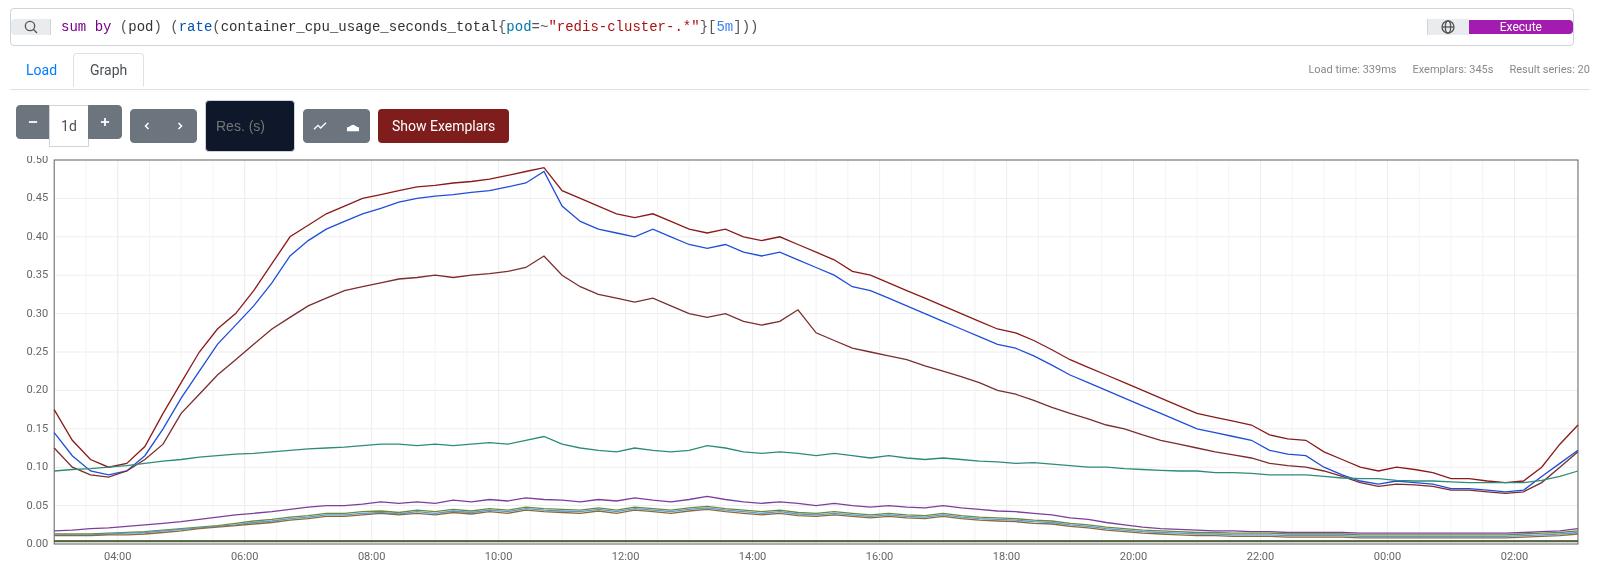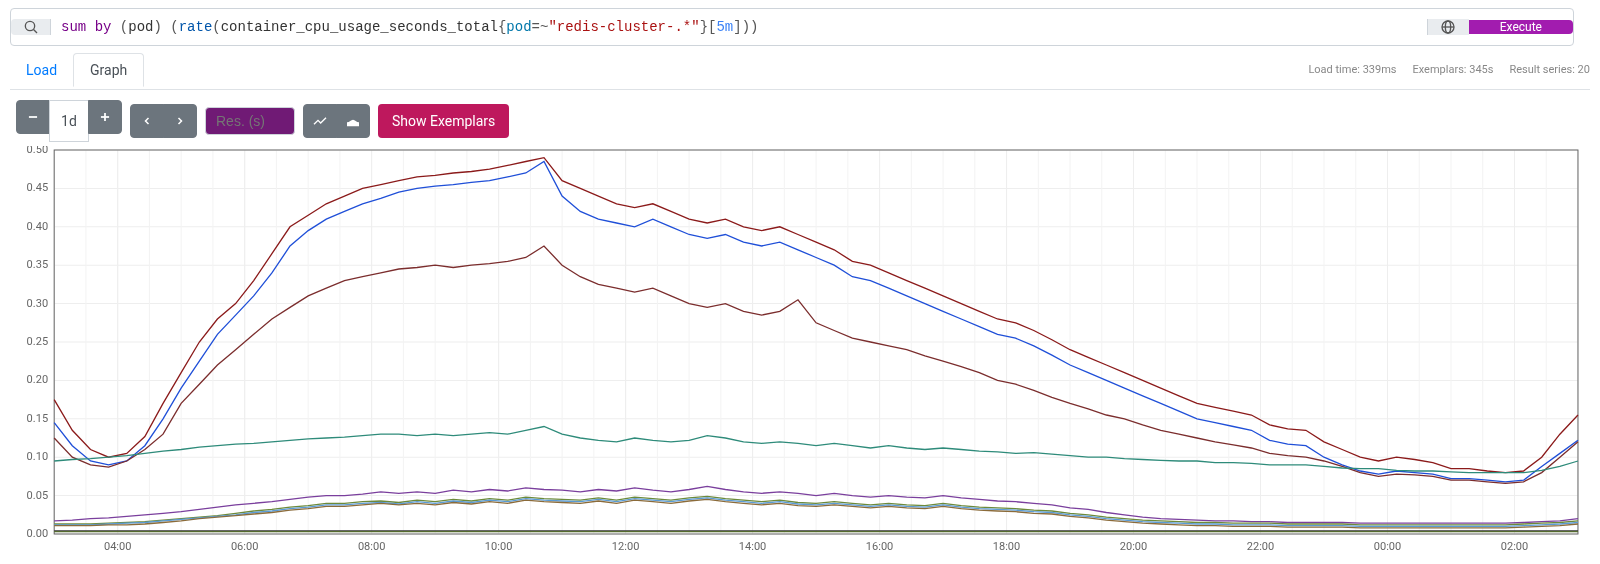--- a/index.html
+++ b/index.html
@@ -123,32 +123,32 @@
     padding: 0 10px;
     display: flex;
     align-items: center;
     min-width: 40px;
     justify-content: center;
   }
   .btn-grp > *:first-child { border-radius: 4px 0 0 4px; }
   .btn-grp > *:last-child  { border-radius: 0 4px 4px 0; }
   .btn-grp > * + * { margin-left: -1px; }
   .res-input {
-    height: 28px;
+    height: 52px;
     border: 1px solid #ced4da;
     border-radius: 4px;
     padding: 0 10px;
     color: #adb5bd;
-    background: #701a75;
+    background: #0f172a;
     width: 90px;
     font-size: 14px;
     outline: none;
   }
   .btn-label {
-    background: #be185d;
+    background: #7f1d1d;
     color: #fff;
     border-radius: 4px;
     padding: 0 14px;
     height: 34px;
     display: flex;
     align-items: center;
     cursor: pointer;
   }
   .close-x { color: #888; font-size: 16px; padding: 0 6px; cursor: pointer; }
   

